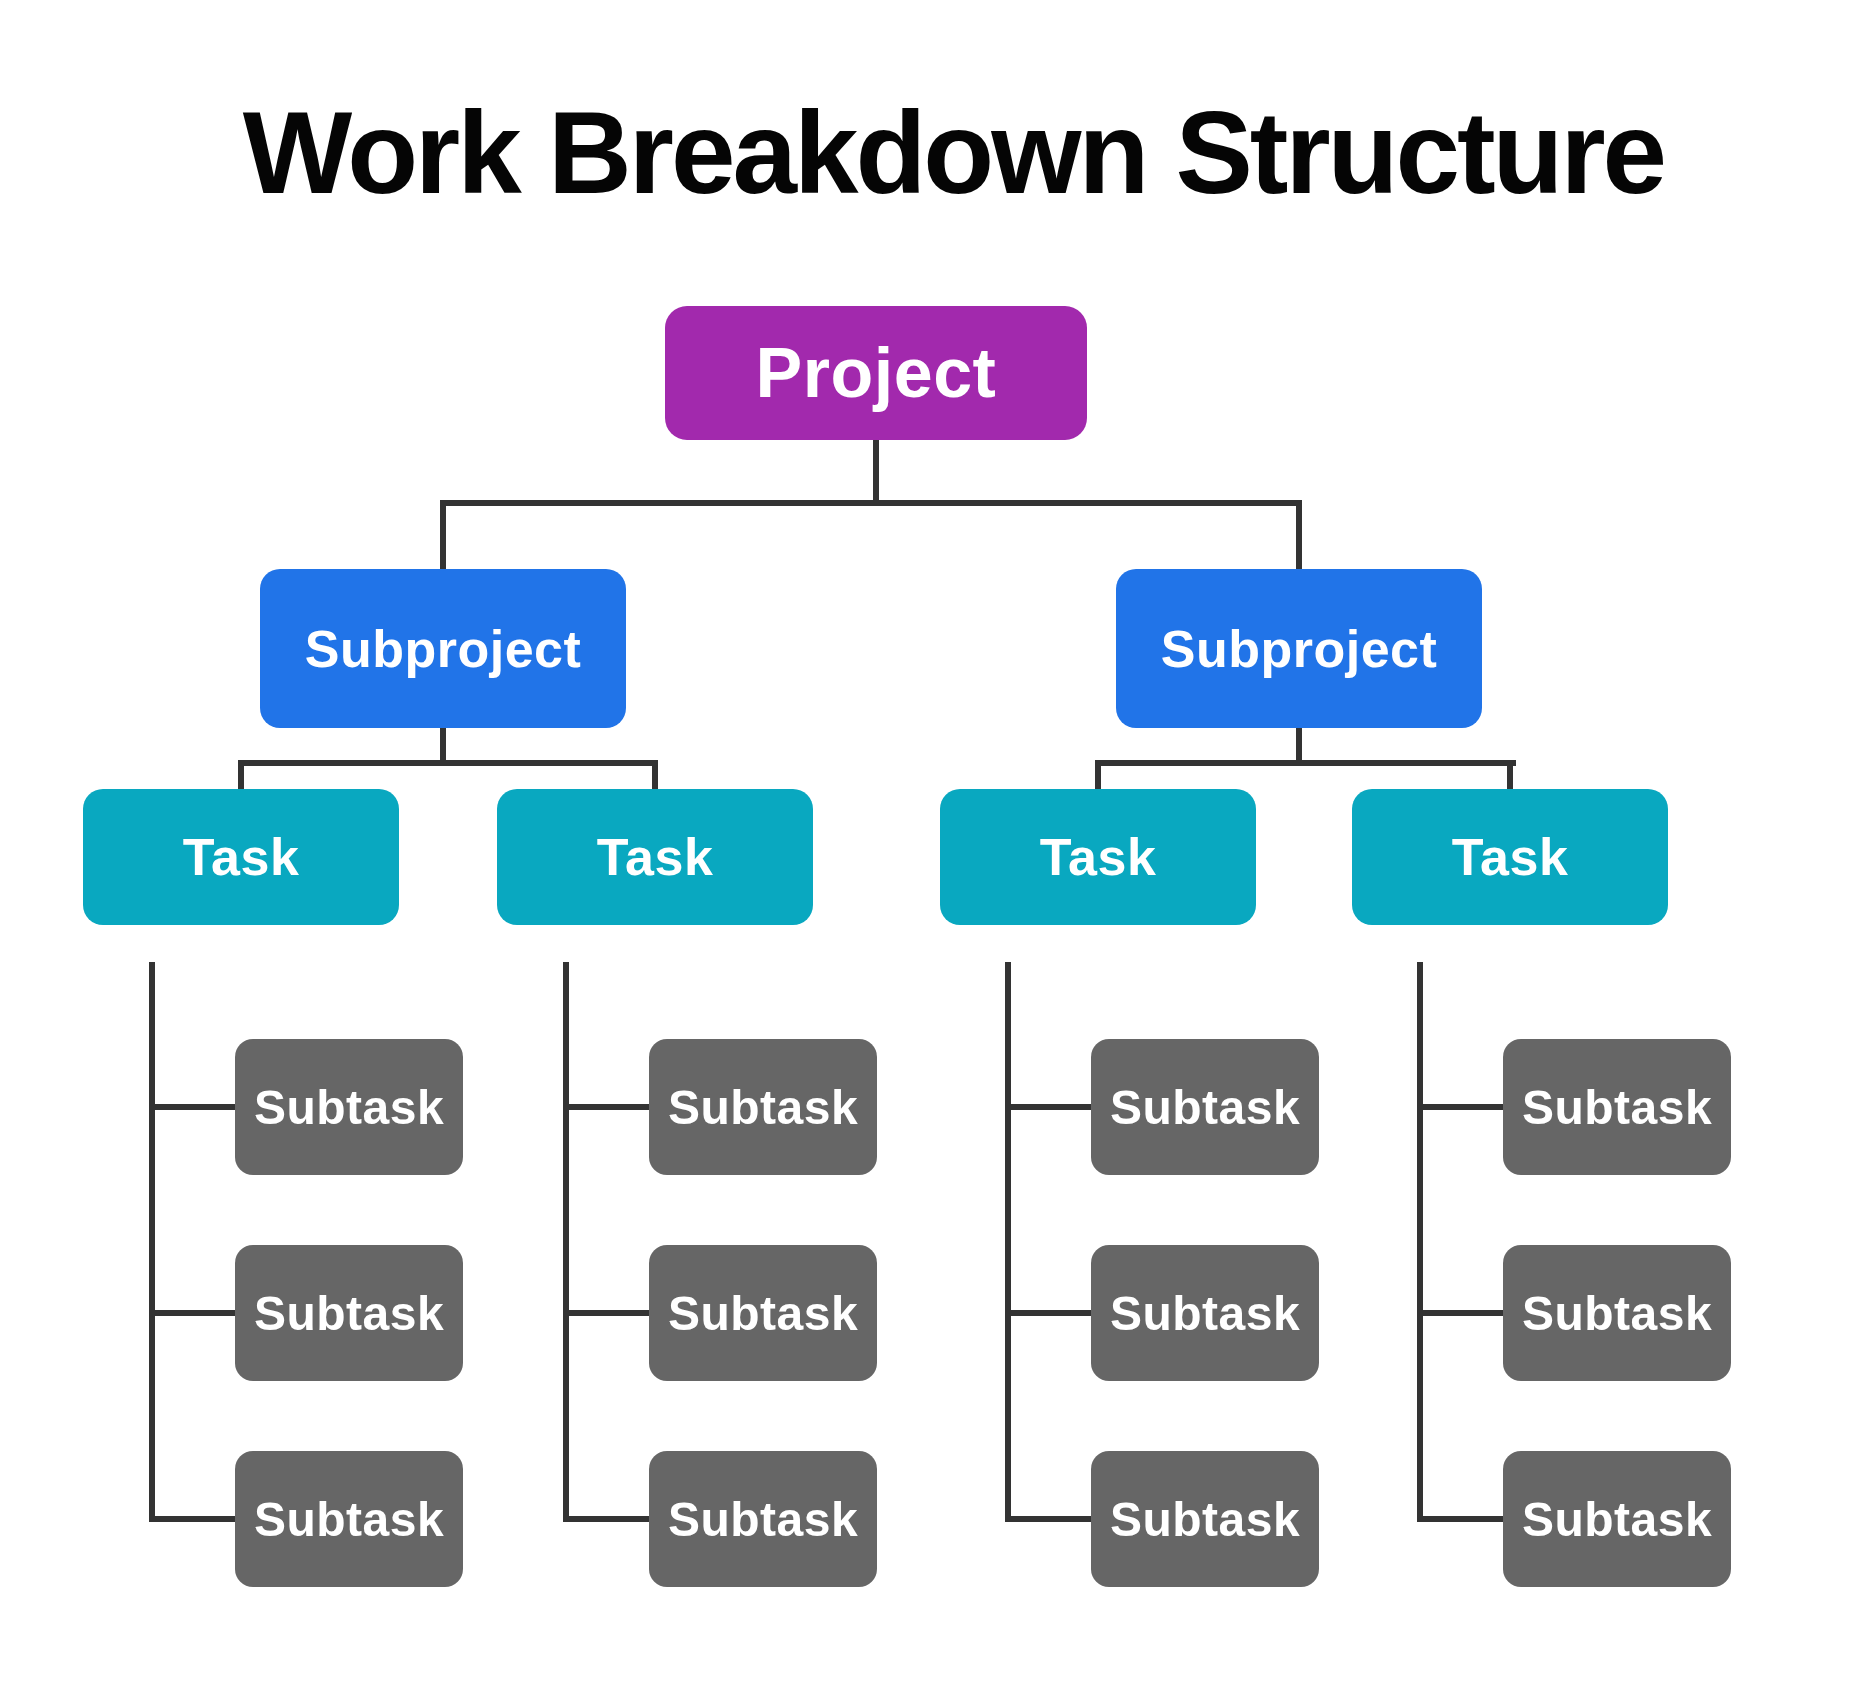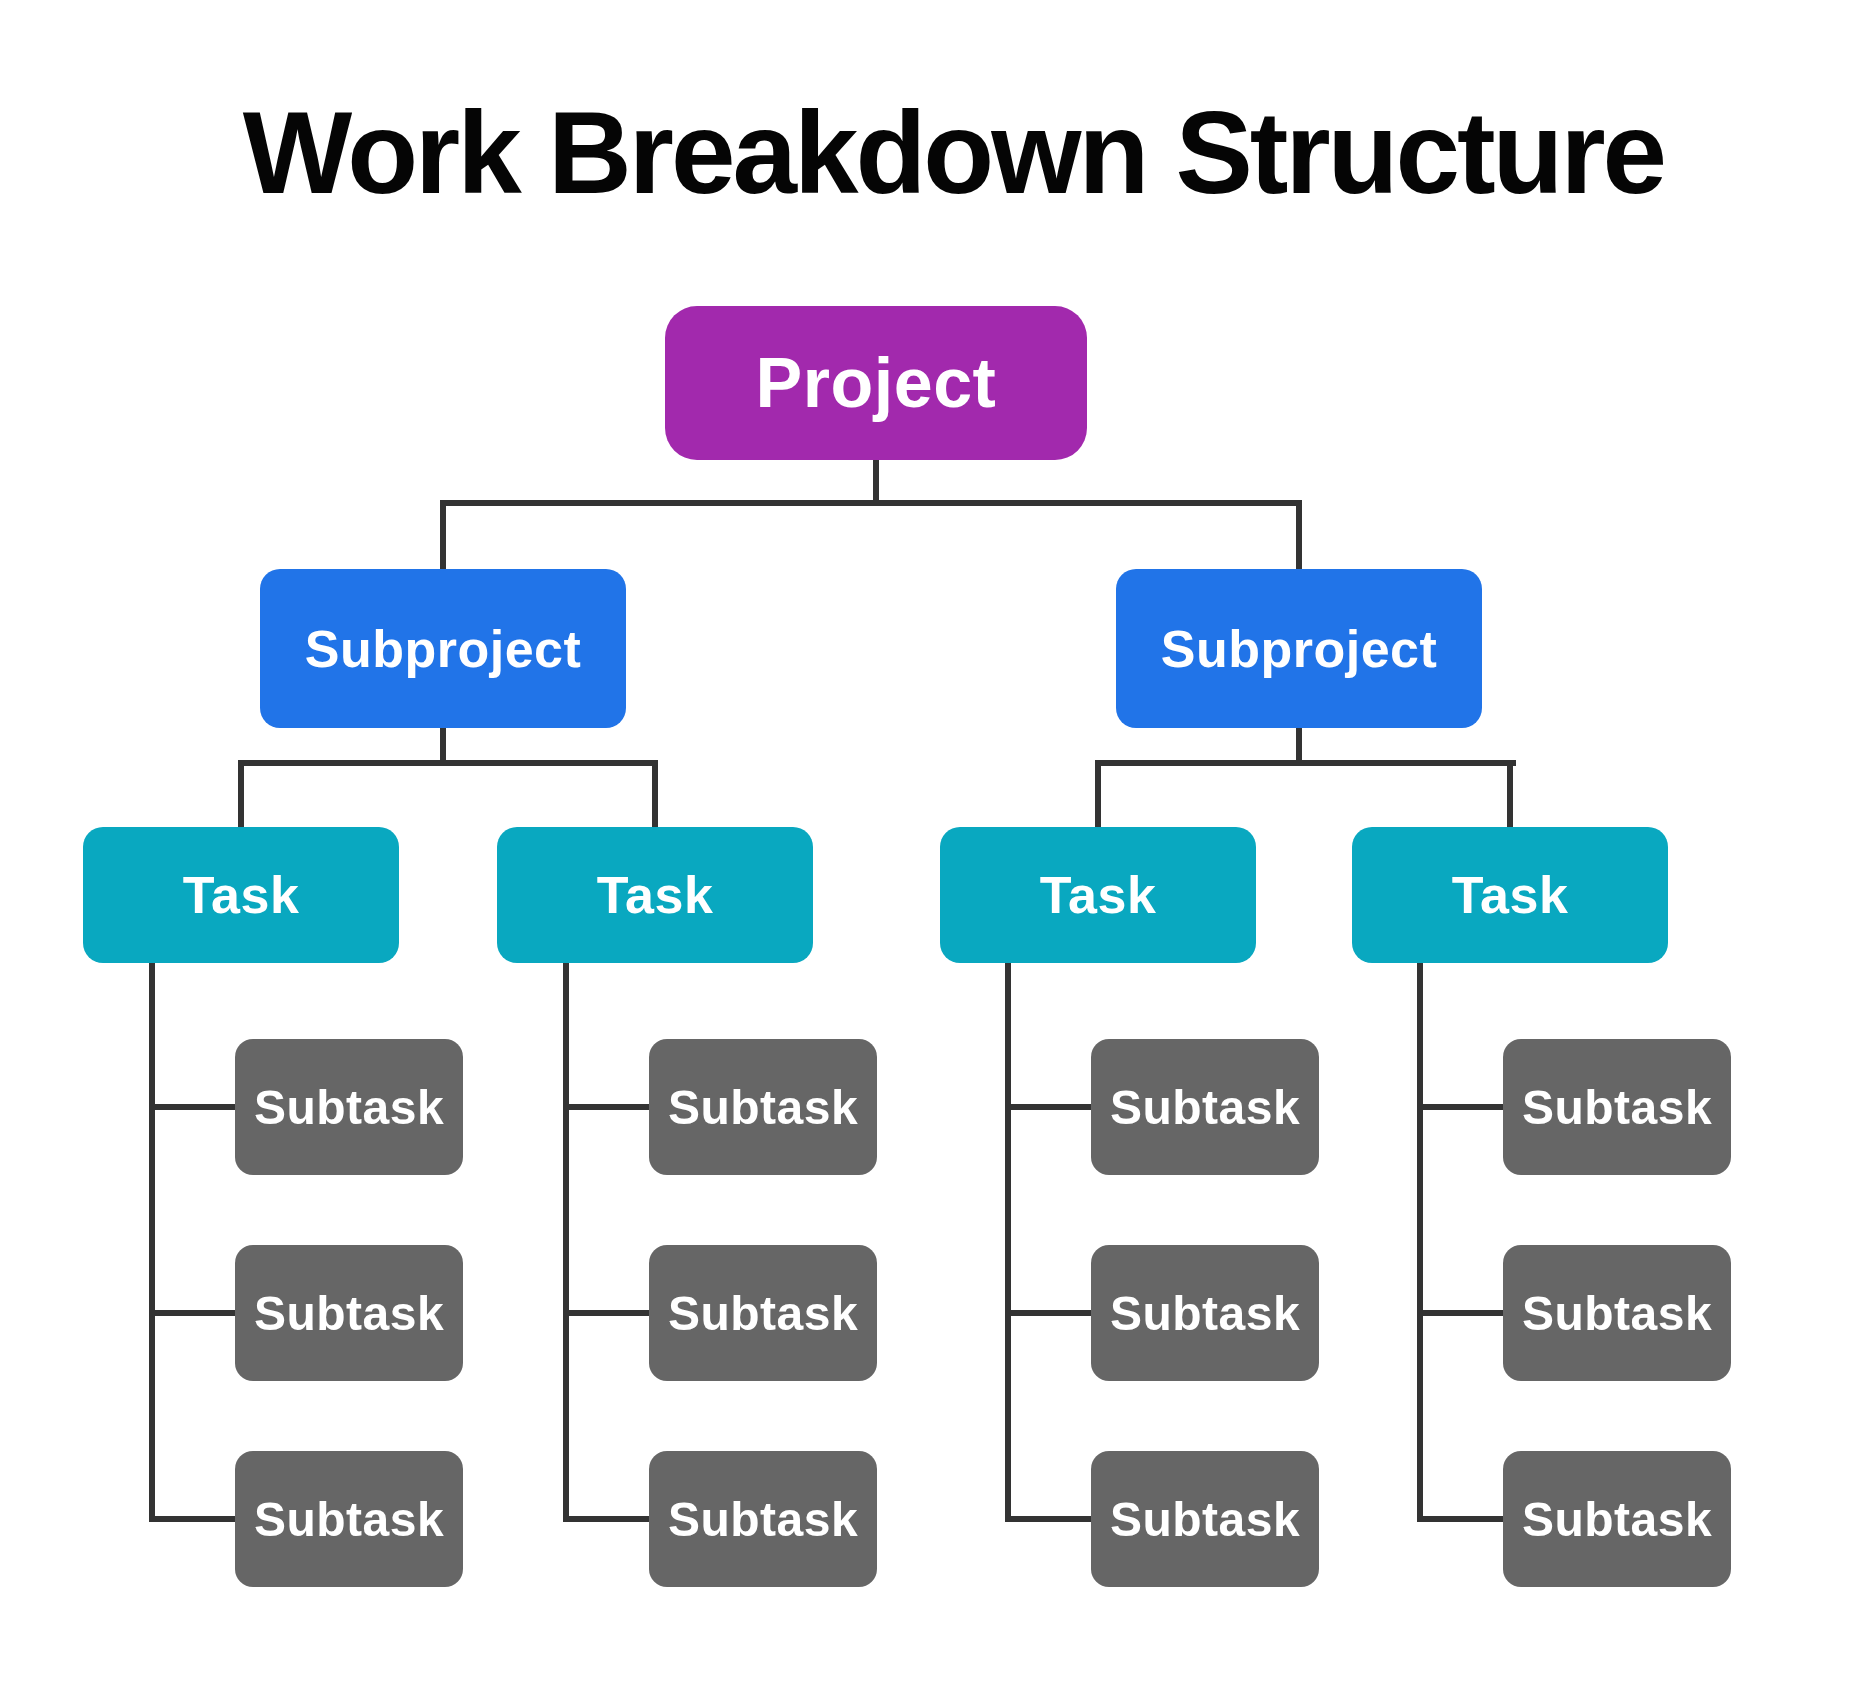--- a/index.html
+++ b/index.html
@@ -34,37 +34,37 @@
     display: flex;
     align-items: center;
     justify-content: center;
     color: var(--box_text, #ffffff);
     font-weight: 600;
     letter-spacing: 0.5px;
     box-sizing: border-box;
   }
   .node.project {
     left: 665px; top: 306px;
-    width: 422px; height: 154px;
+    width: 422px; height: 134px;
     background: var(--project, #a229ad);
-    border-radius: 32px;
+    border-radius: 22px;
     font-size: 70px;
     font-weight: 700;
     text-align: center;
   }
   .node.subproject {
     width: 366px; height: 159px;
     top: 569px;
     background: var(--subproject, #2174e8);
     border-radius: 20px;
     font-size: 52px;
   }
   .node.task {
     width: 316px; height: 136px;
-    top: 827px;
+    top: 789px;
     background: var(--task, #09a8c0);
     border-radius: 20px;
     font-size: 52px;
   }
   .node.subtask {
     width: 228px; height: 136px;
     background: var(--subtask, #666666);
     border-radius: 18px;
     font-size: 48px;
   }

